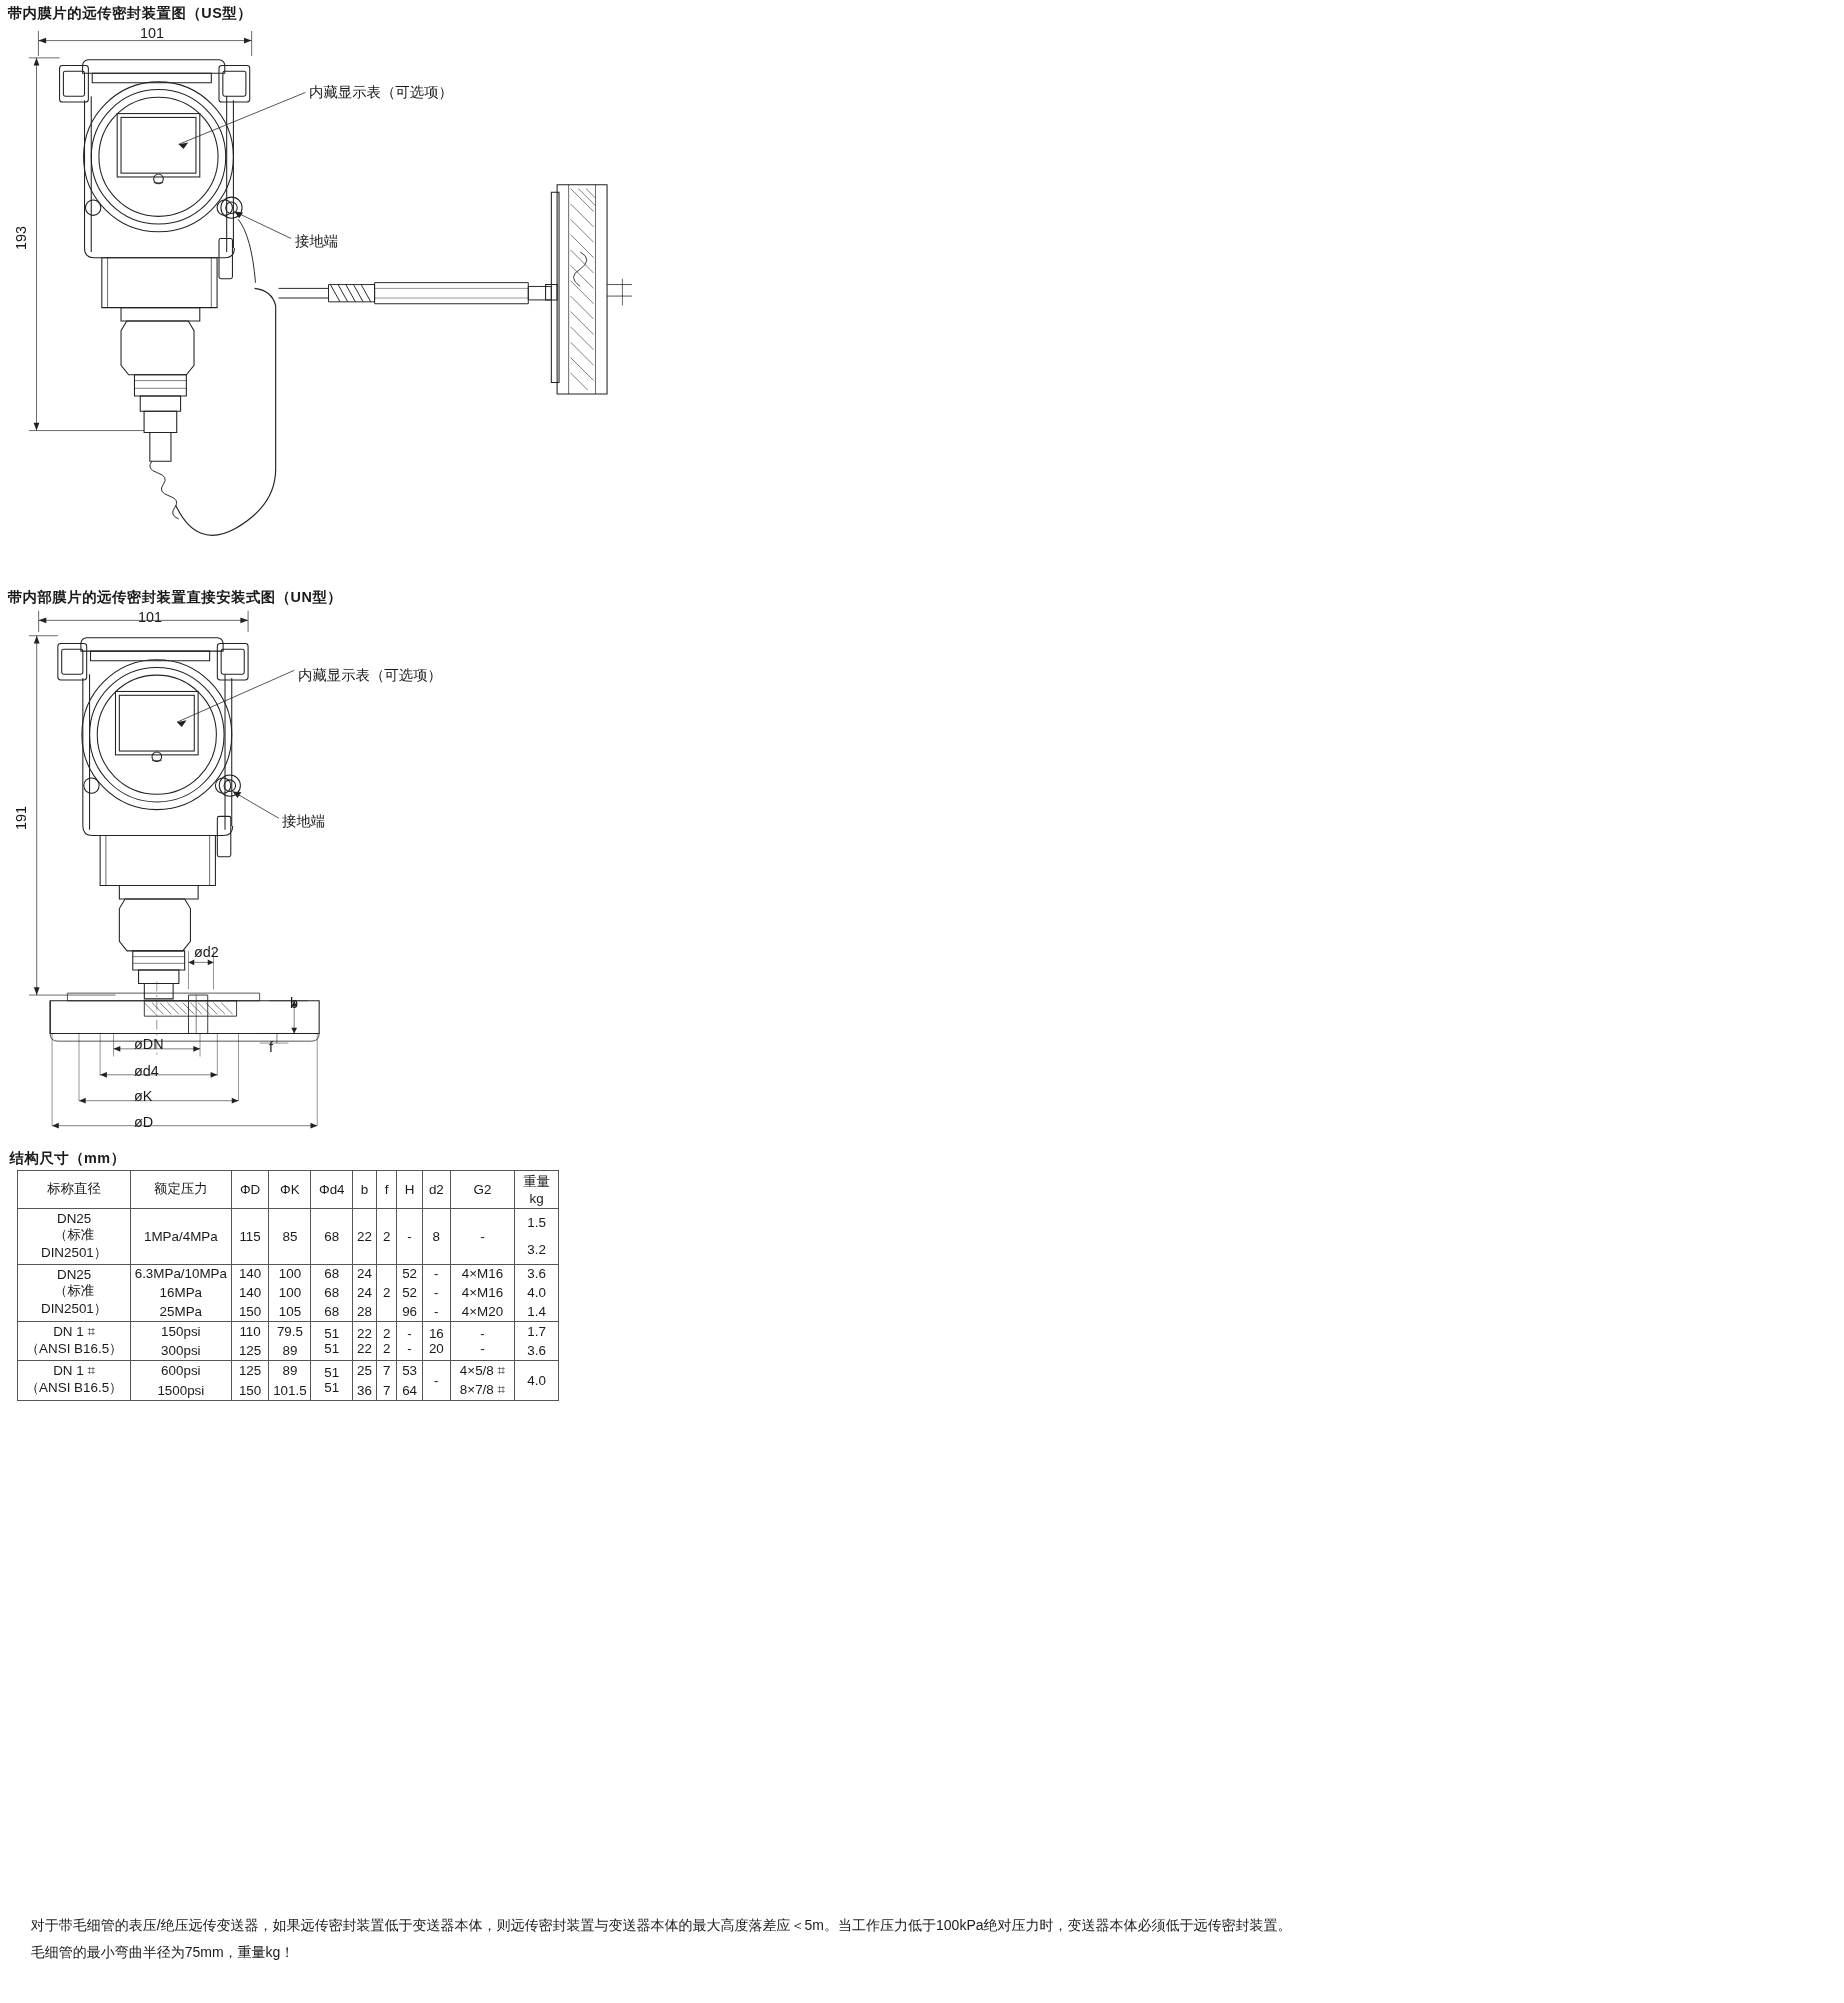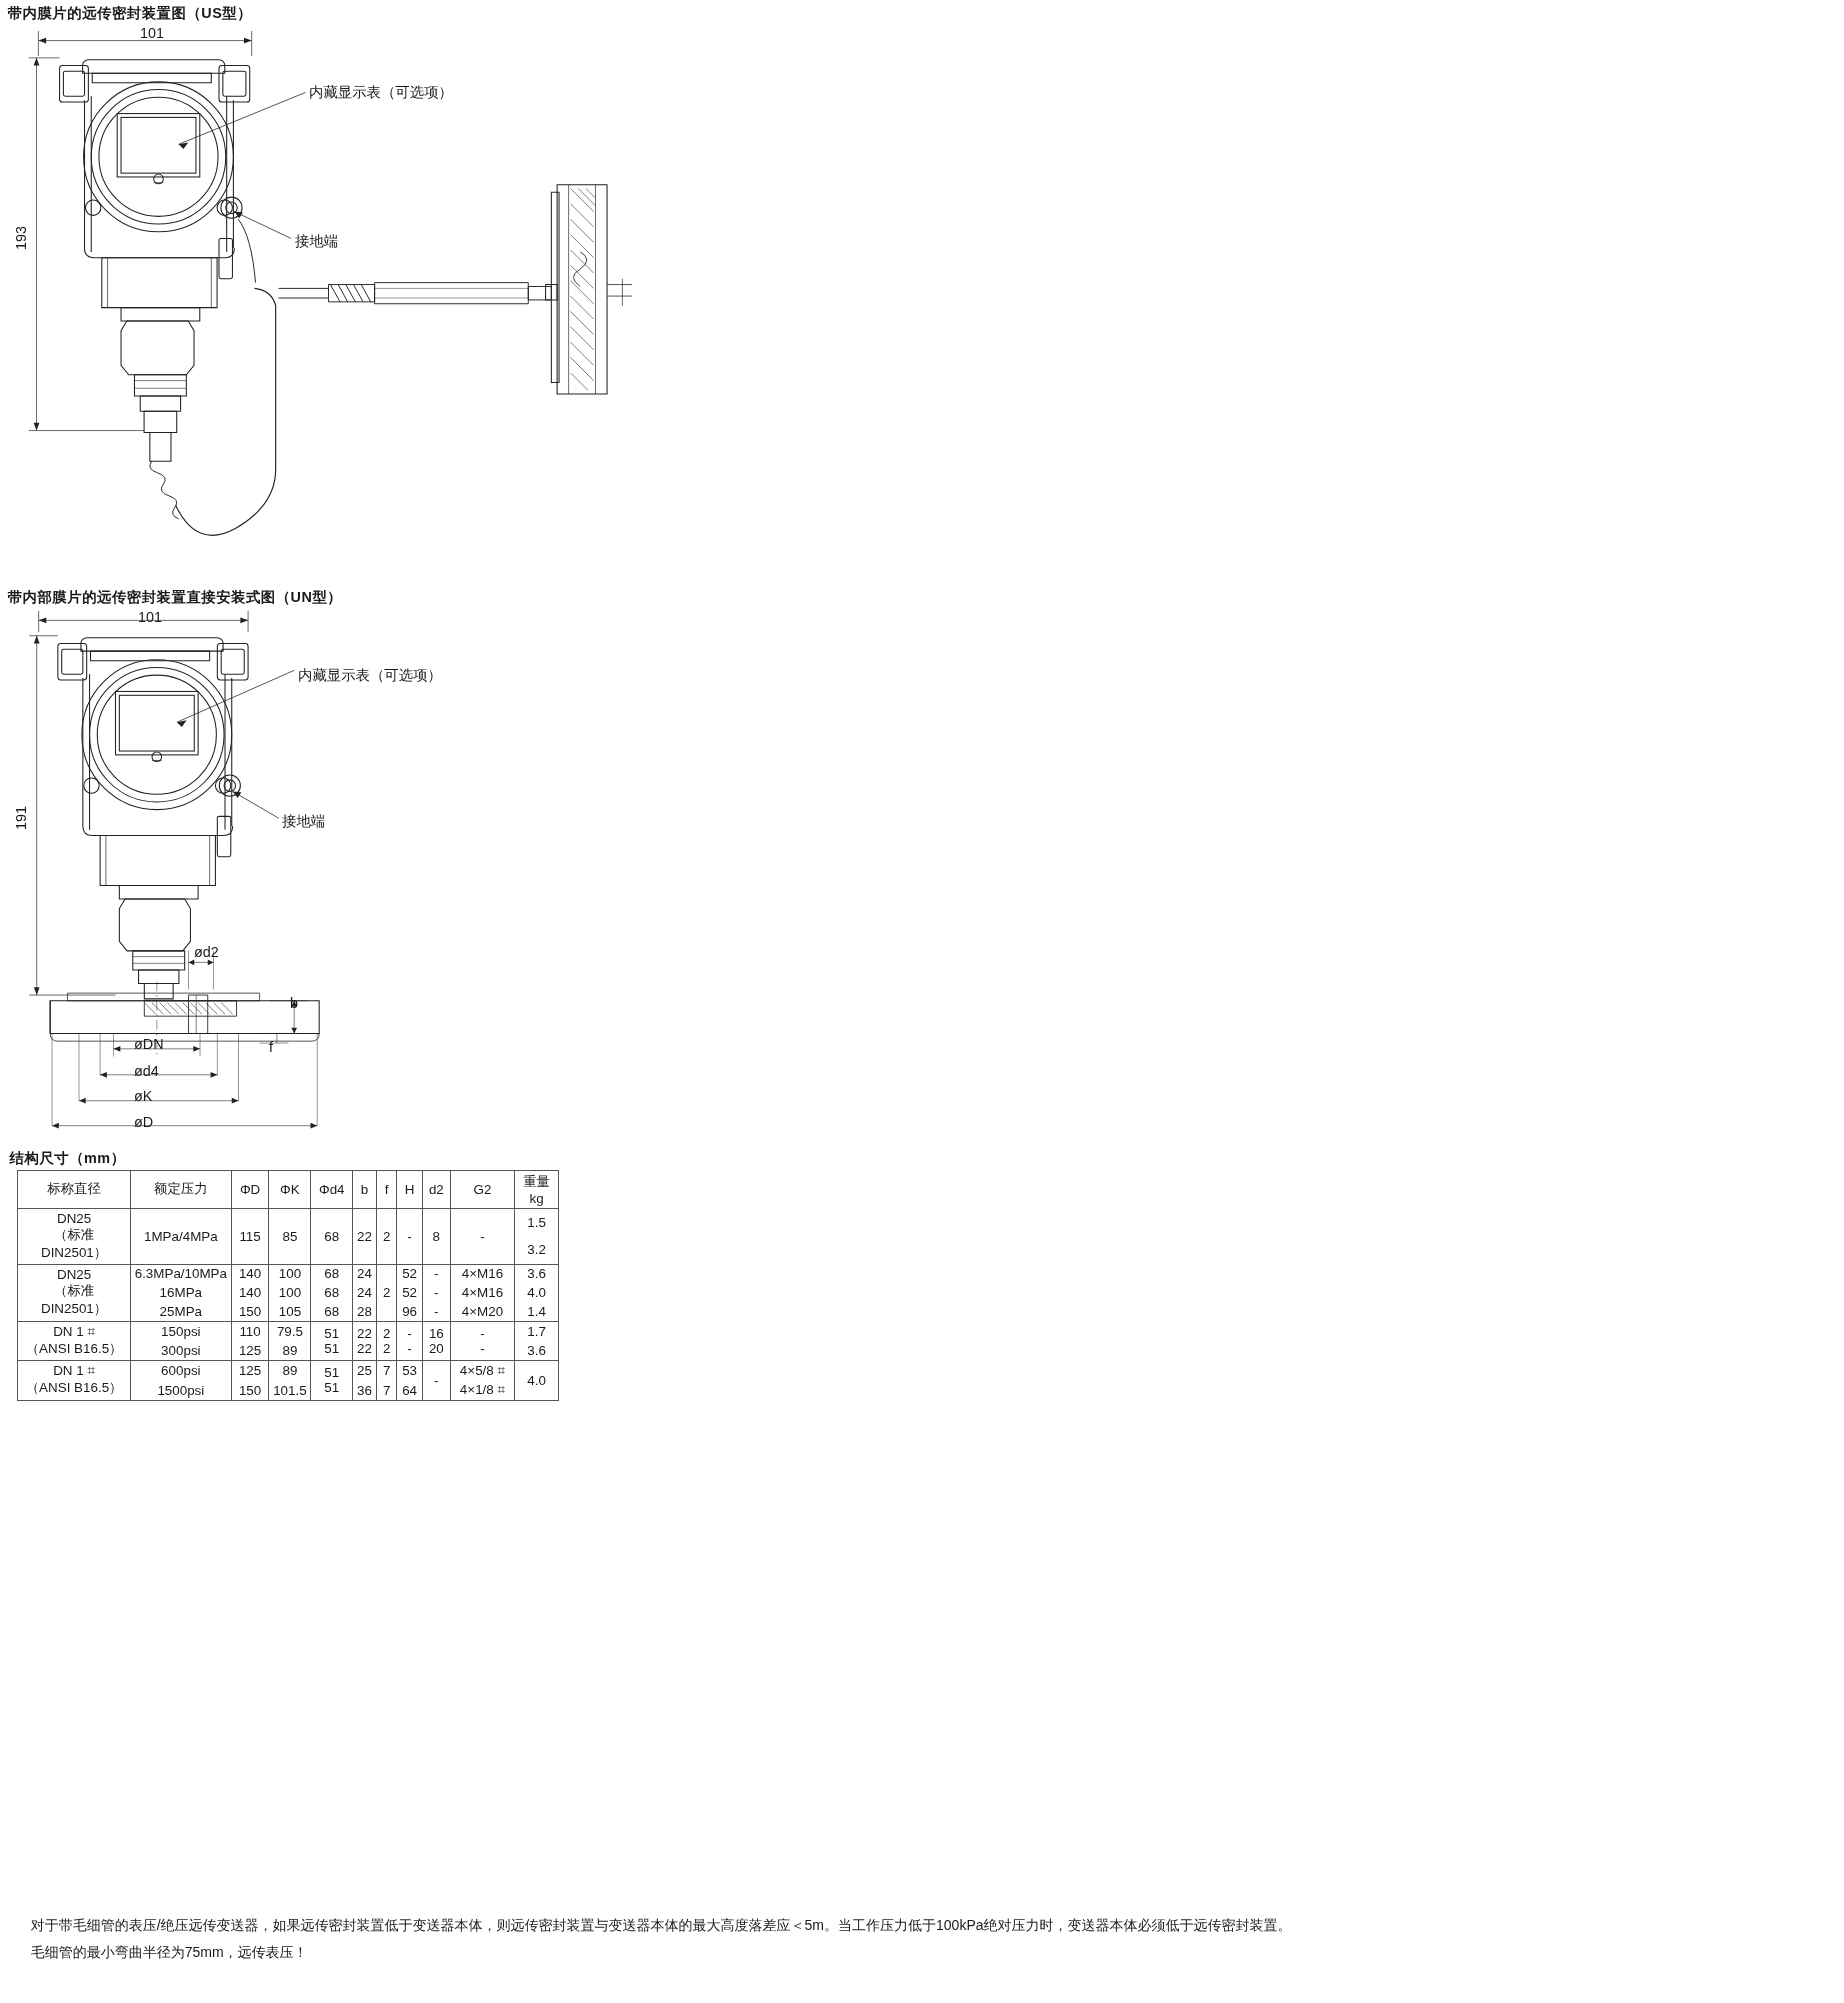--- a/index.html
+++ b/index.html
@@ -380,22 +380,22 @@
       <td style="border-bottom:none;">4×5/8 ⌗</td>
       <td rowspan="2">4.0</td>
     </tr>
     <tr>
       <td style="border-top:none;">1500psi</td>
       <td style="border-top:none;">150</td>
       <td style="border-top:none;">101.5</td>
       <td style="border-top:none;">36</td>
       <td style="border-top:none;">7</td>
       <td style="border-top:none;">64</td>
-      <td style="border-top:none;">4×1/8 ⌗</td>
+      <td style="border-top:none;">8×7/8 ⌗</td>
     </tr>
   </tbody>
 </table>
 
 <div class="notes" style="left:13.4px;top:1912px;">
   <div style="margin-left:17.3px;">对于带毛细管的表压/绝压远传变送器，如果远传密封装置低于变送器本体，则远传密封装置与变送器本体的最大高度落差应＜5m。当工作压力低于100kPa绝对压力时，变送器本体必须低于远传密封装置。</div>
-  <div style="margin-left:17.3px;">毛细管的最小弯曲半径为75mm，远传表压！</div>
+  <div style="margin-left:17.3px;">毛细管的最小弯曲半径为75mm，重量kg！</div>
 </div>
 
 
 </body></html>

